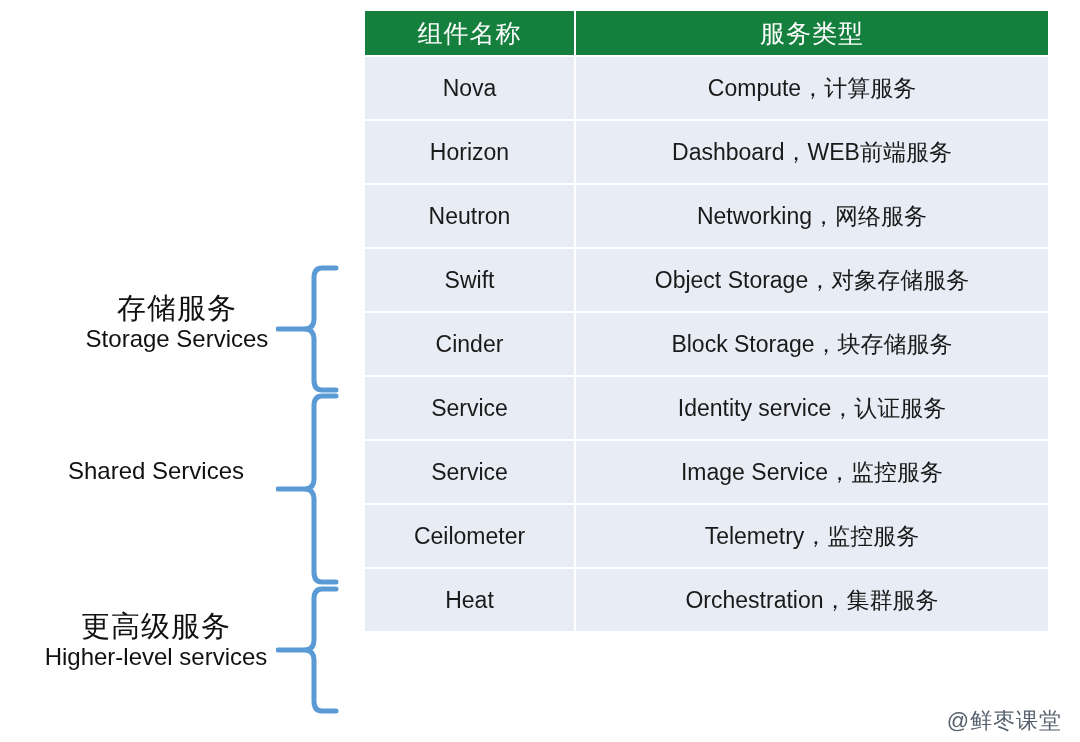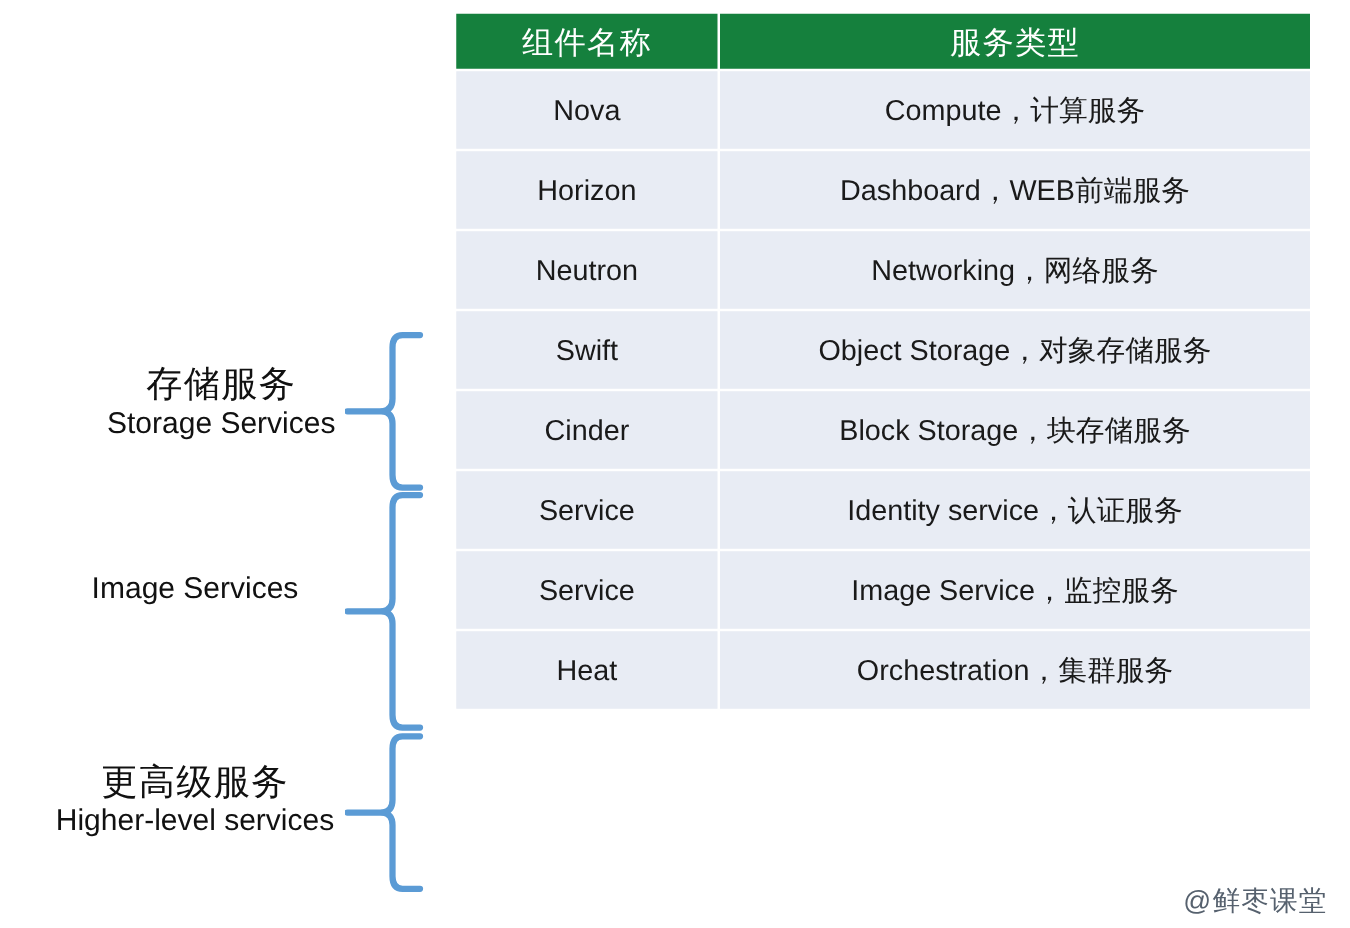--- a/index.html
+++ b/index.html
@@ -139,33 +139,37 @@
       </tr>
       <tr>
         <td class="body-cell name-cell">Service</td>
         <td class="body-cell type-cell">Identity service，认证服务</td>
       </tr>
       <tr>
         <td class="body-cell name-cell">Service</td>
         <td class="body-cell type-cell">Image Service，监控服务</td>
       </tr>
       <tr>
+        <td class="body-cell name-cell">Ceilometer</td>
+        <td class="body-cell type-cell">Telemetry，监控服务</td>
+      </tr>
+      <tr>
         <td class="body-cell name-cell">Heat</td>
         <td class="body-cell type-cell">Orchestration，集群服务</td>
       </tr>
     </tbody>
   </table>
 
   <div class="group-label" id="group-storage">
     <span class="cn">存储服务</span>
     <span class="en">Storage Services</span>
   </div>
 
   <div class="group-label" id="group-shared">
-    <span class="en">Image Services</span>
+    <span class="en">Shared Services</span>
   </div>
 
   <div class="group-label" id="group-higher">
     <span class="cn">更高级服务</span>
     <span class="en">Higher-level services</span>
   </div>
 
   <svg class="bracket" id="bracket-storage" style="left:276px; top:262px;" width="86" height="134" viewBox="0 0 86 134">
     <path d="M 60 6 L 46 6 Q 38 6 38 16 L 38 57 Q 38 66 30 67 Q 38 68 38 77 L 38 118 Q 38 128 46 128 L 60 128" fill="none" stroke="#5B9BD5" stroke-width="5" stroke-linecap="round" stroke-linejoin="round"></path>
     <path d="M 2 67 L 30 67" fill="none" stroke="#5B9BD5" stroke-width="5" stroke-linecap="round"></path>

